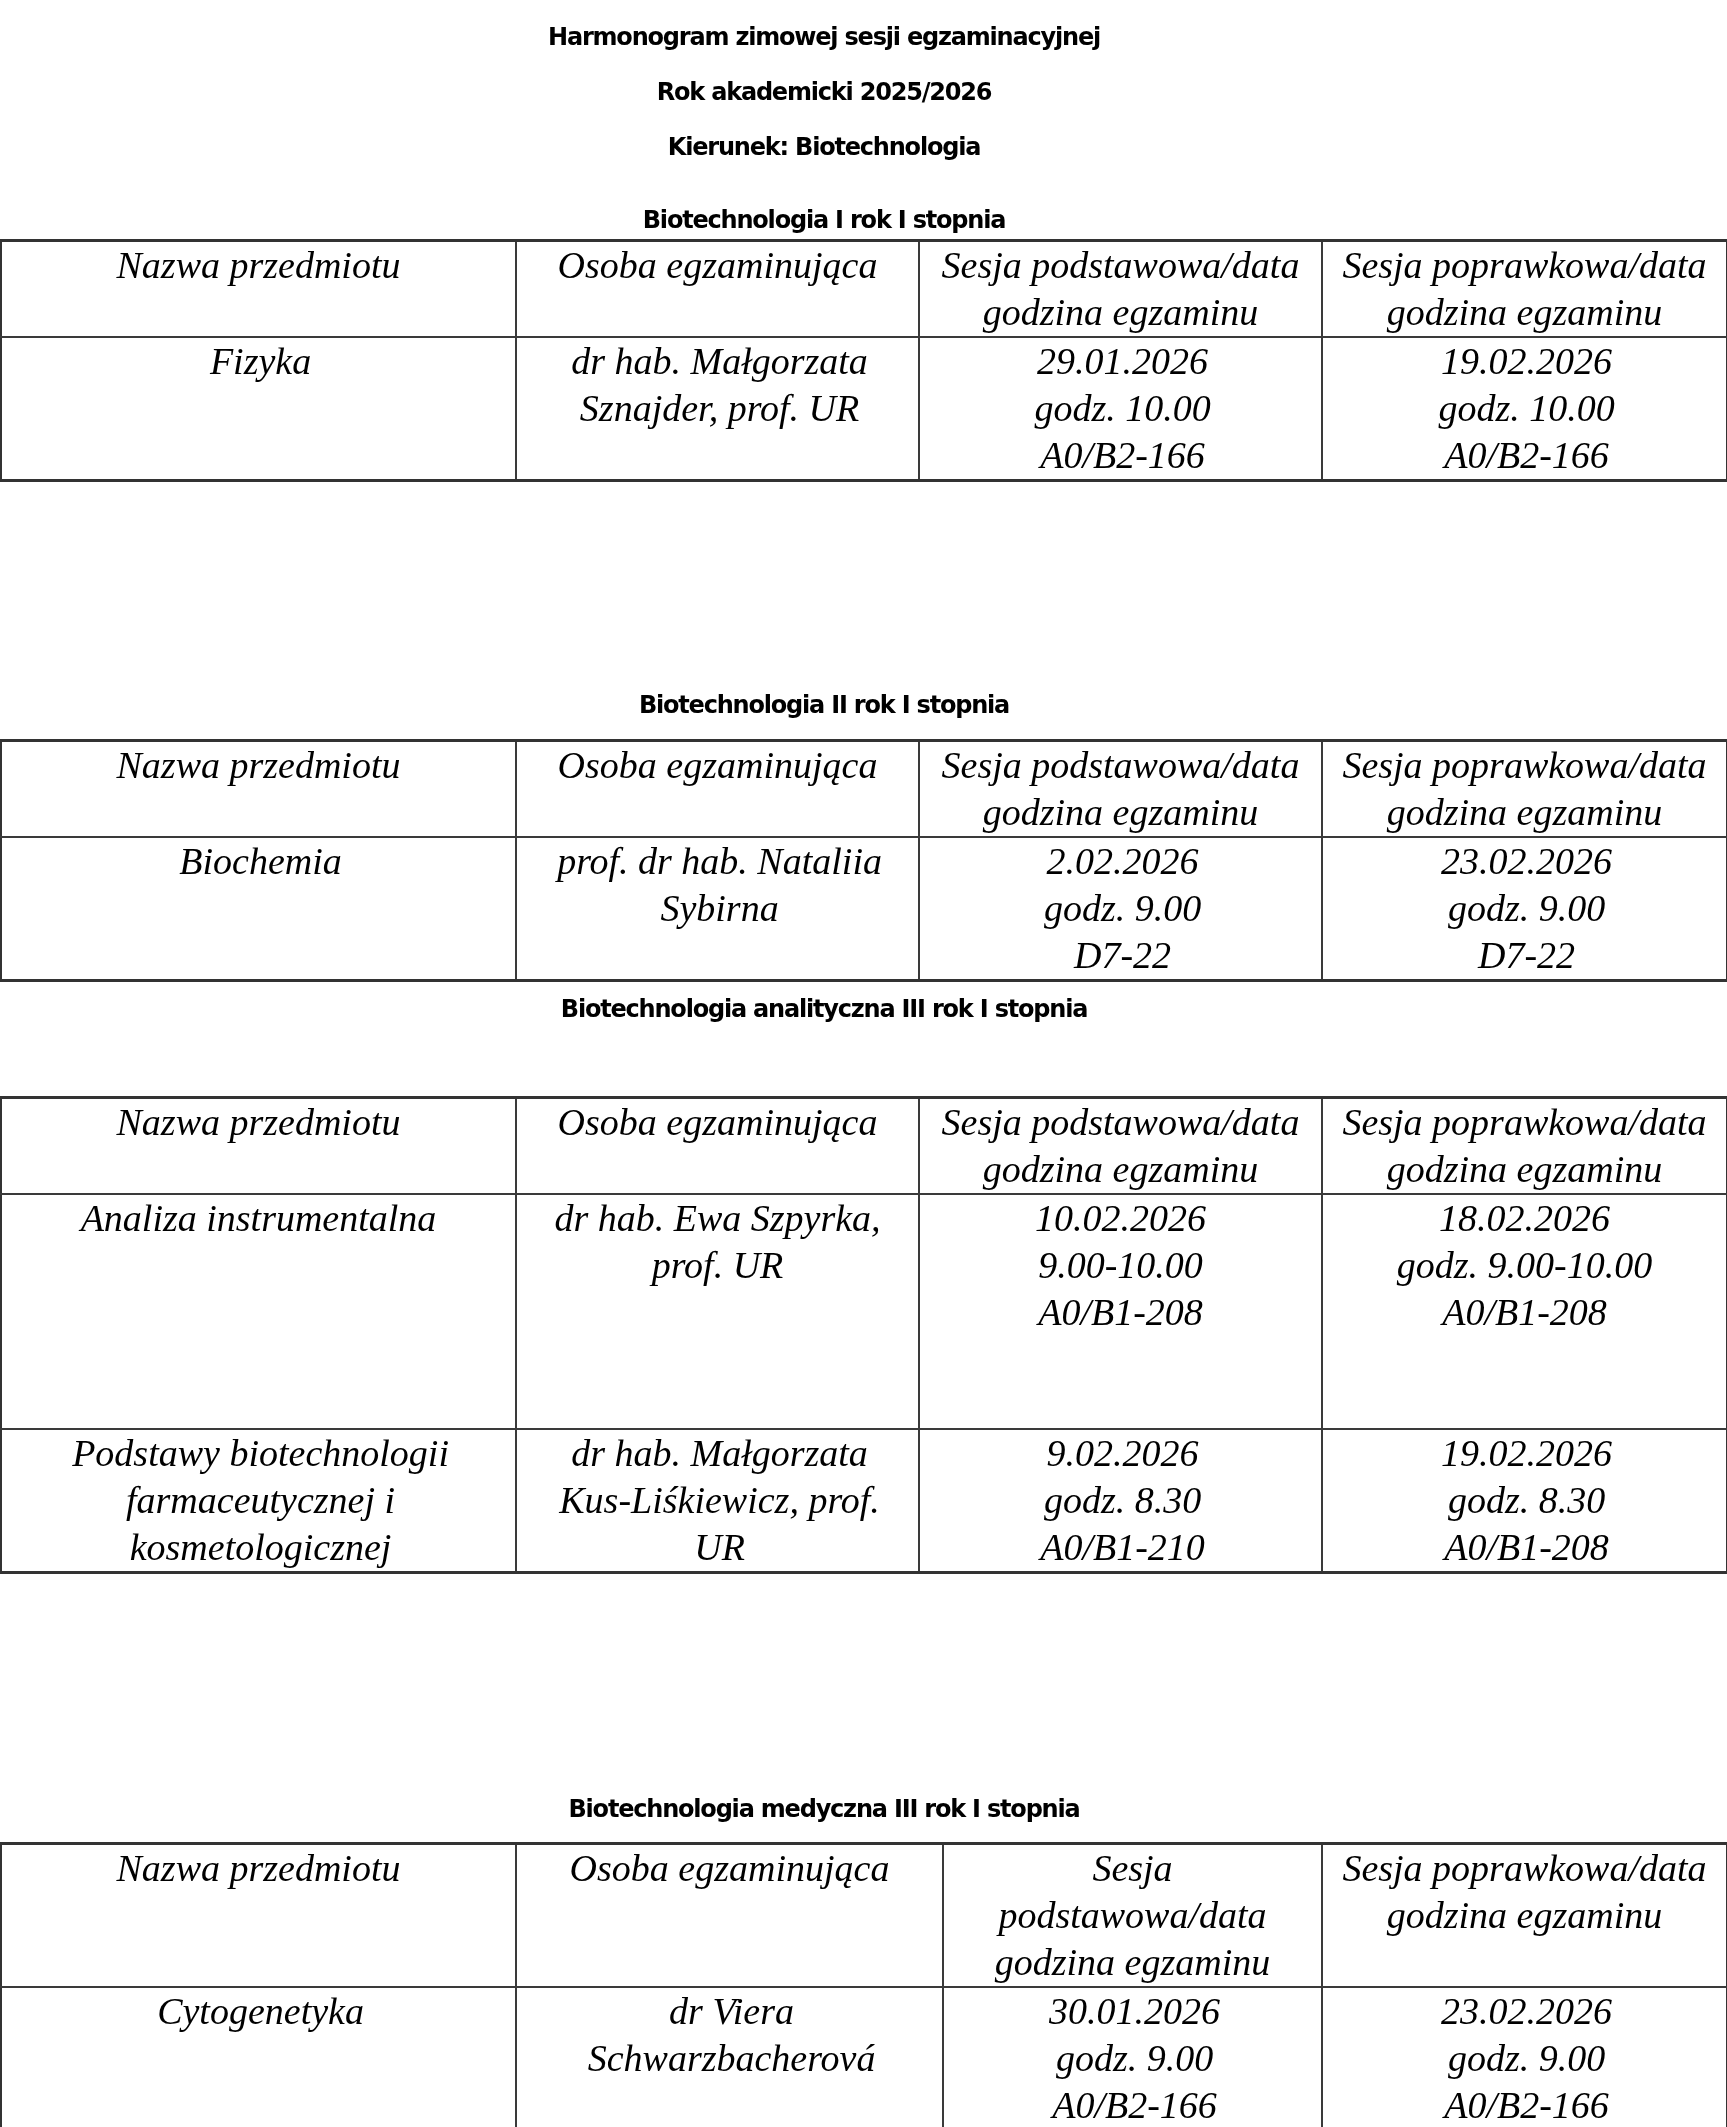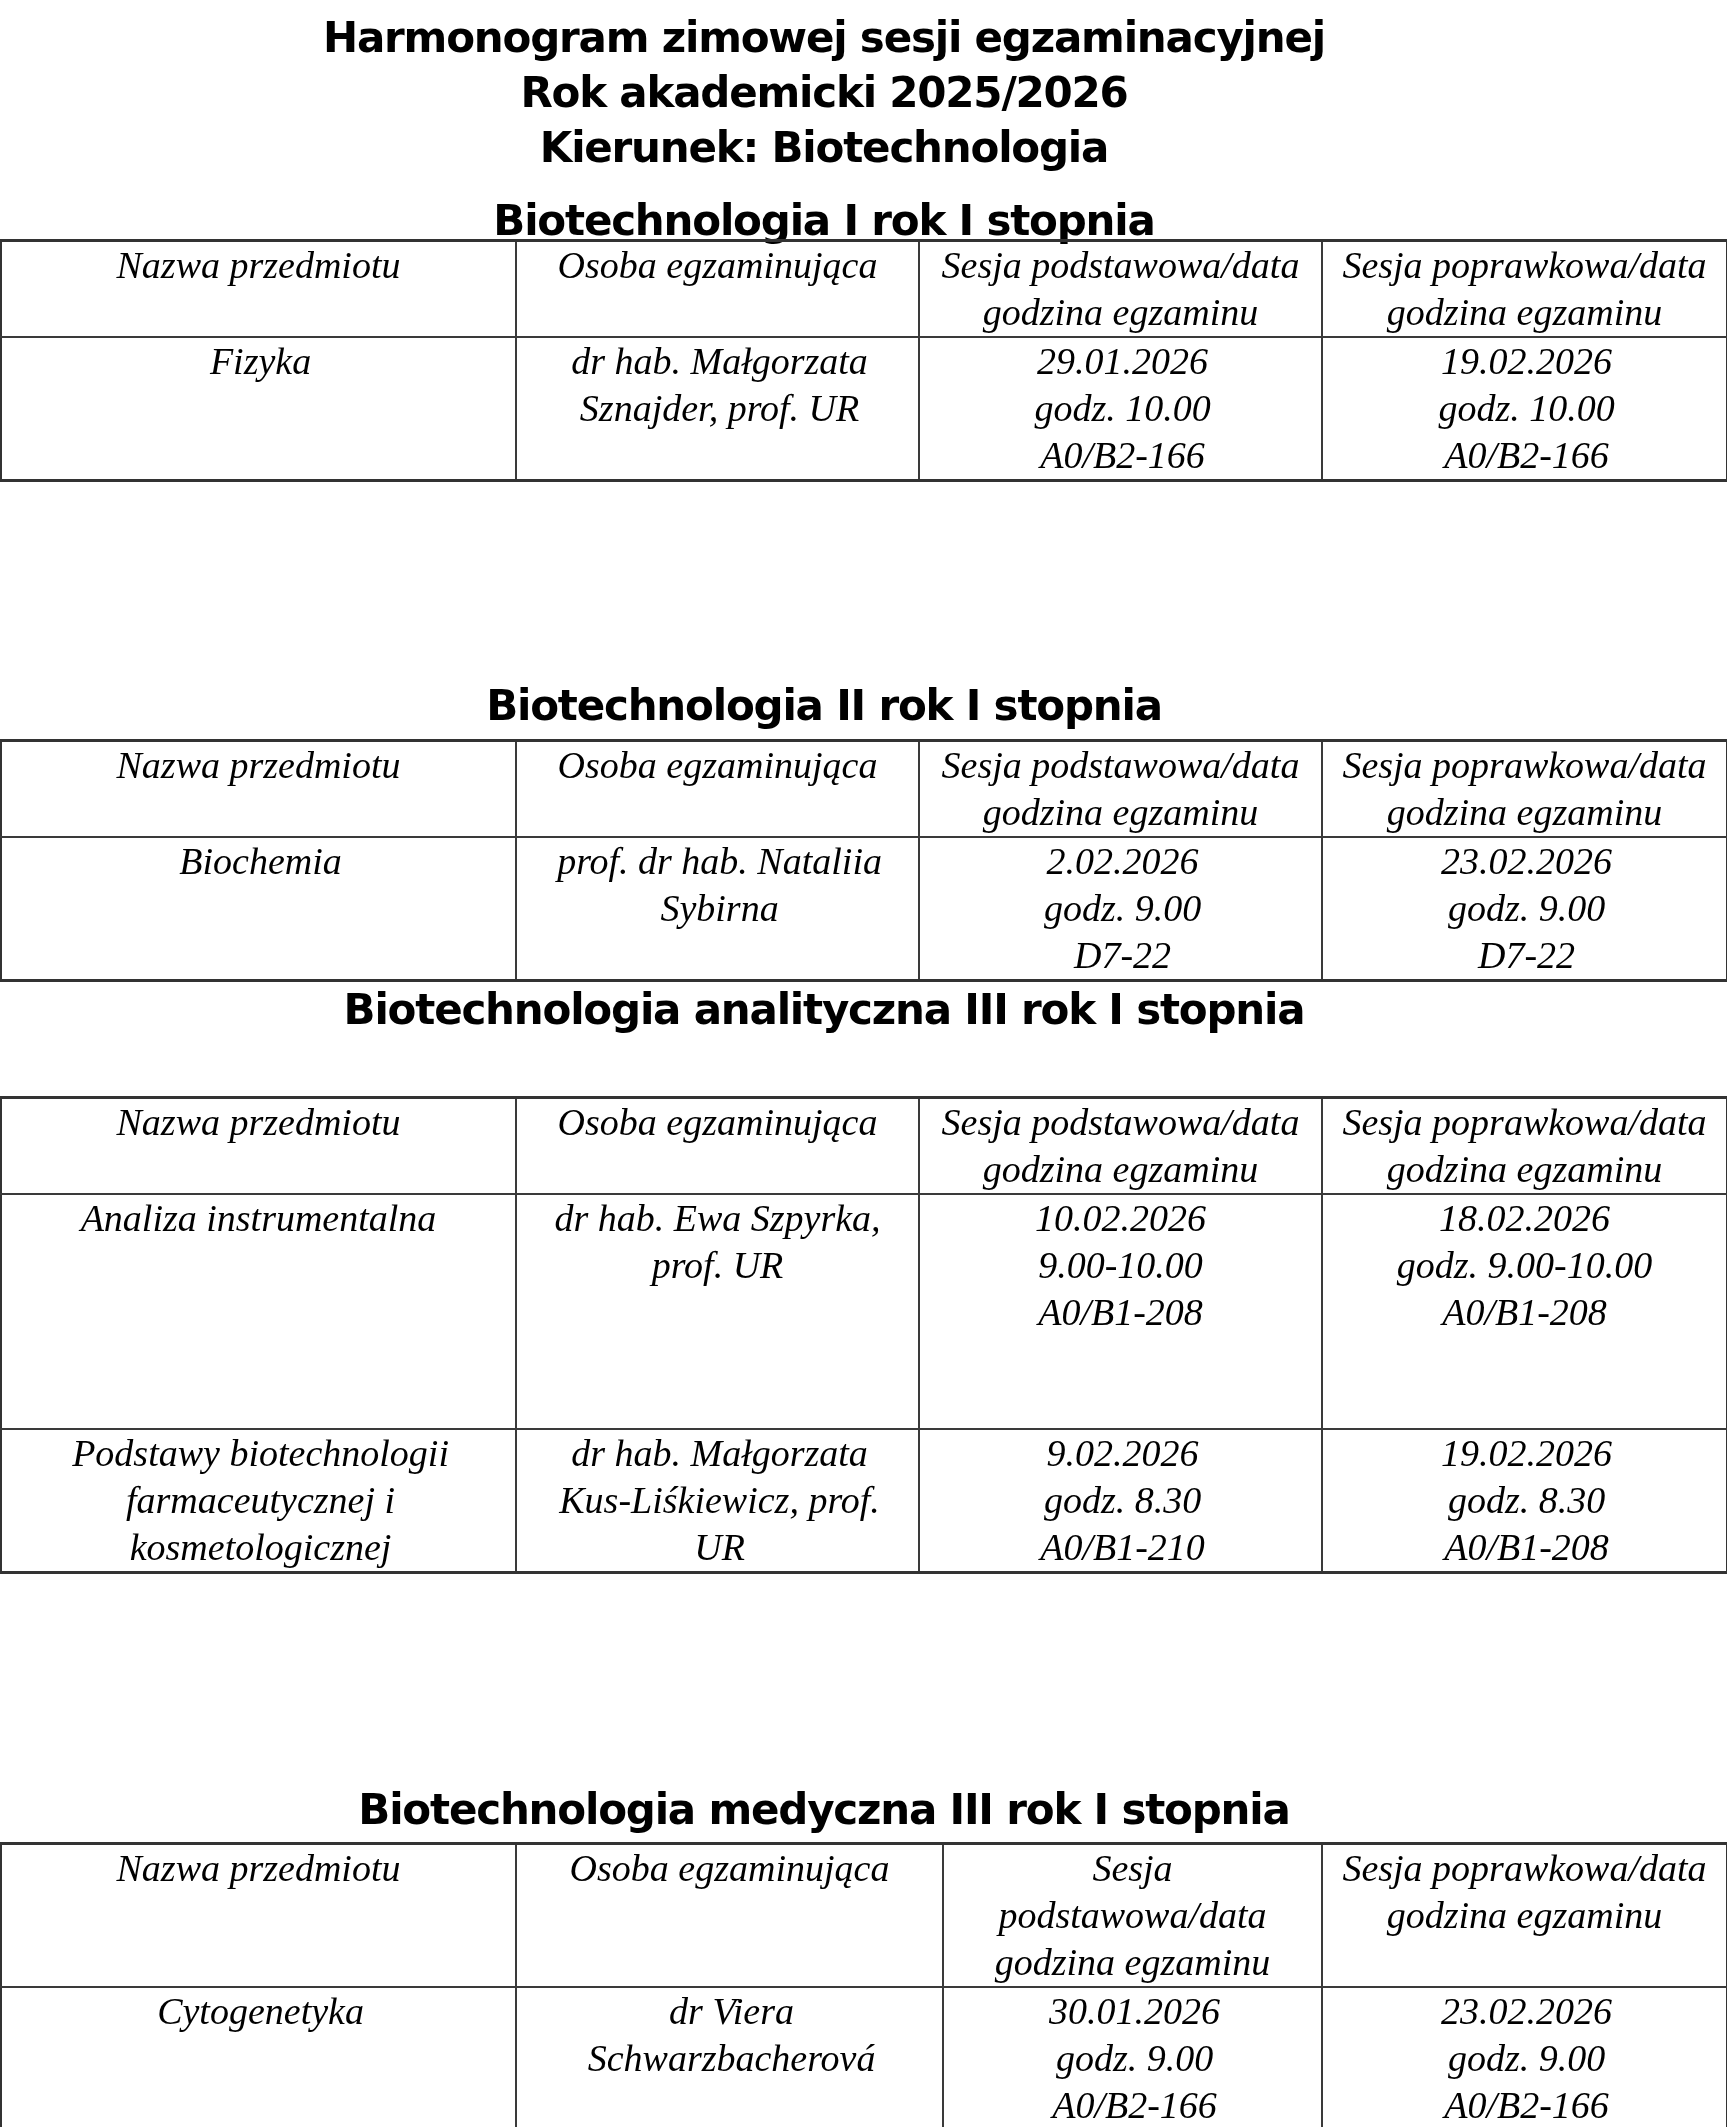--- a/index.html
+++ b/index.html
@@ -14,21 +14,21 @@
       overflow: hidden;
       color: #000;
     }
     .heading {
       position: absolute;
       left: 0;
       width: 1648px;
       text-align: center;
       font-family: "DejaVu Sans", sans-serif;
       font-weight: bold;
-      font-size: 42px;
+      font-size: 24px;
       letter-spacing: -1.2px;
       line-height: 47px;
       margin: 0;
     }
     table.sched {
       position: absolute;
       left: 0;
       width: 1728px;
       border-collapse: collapse;
       table-layout: fixed;

